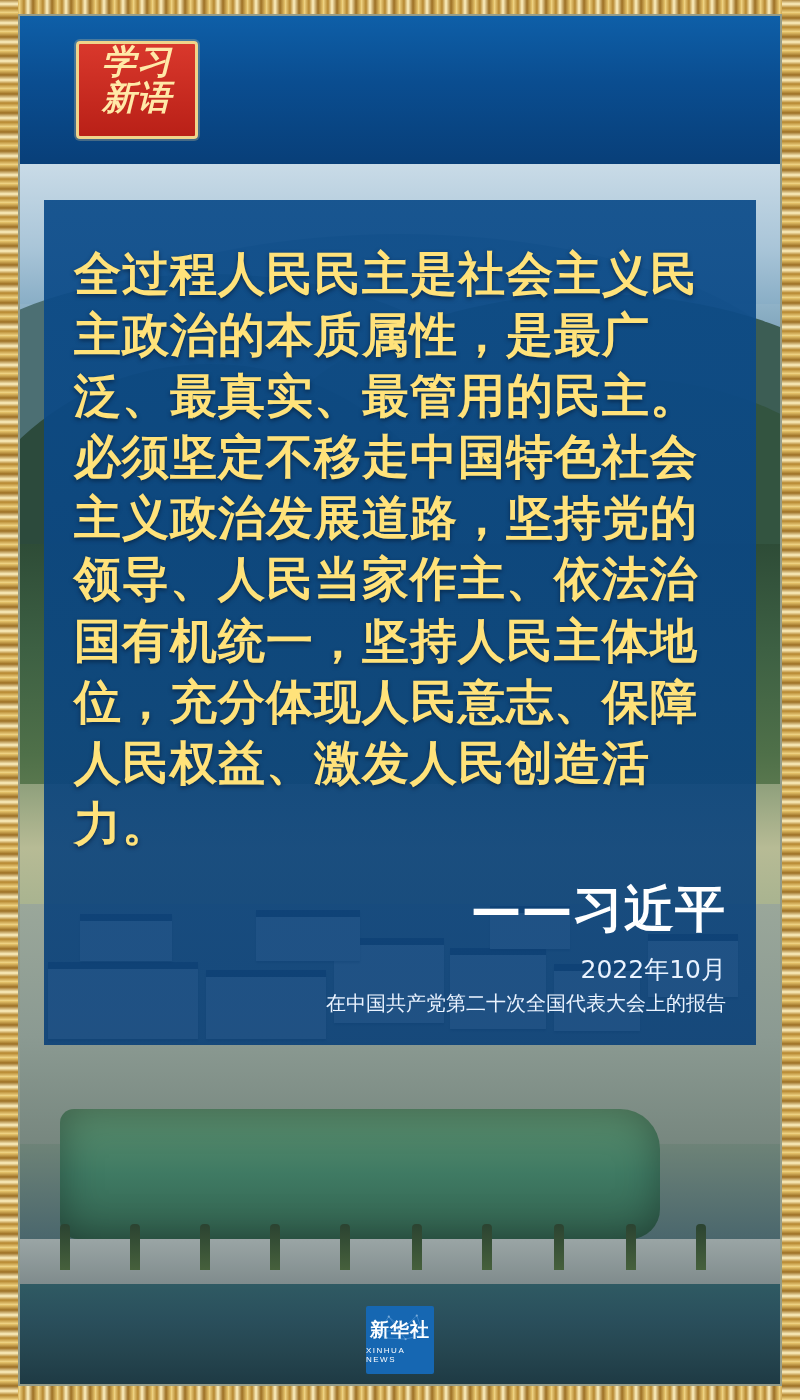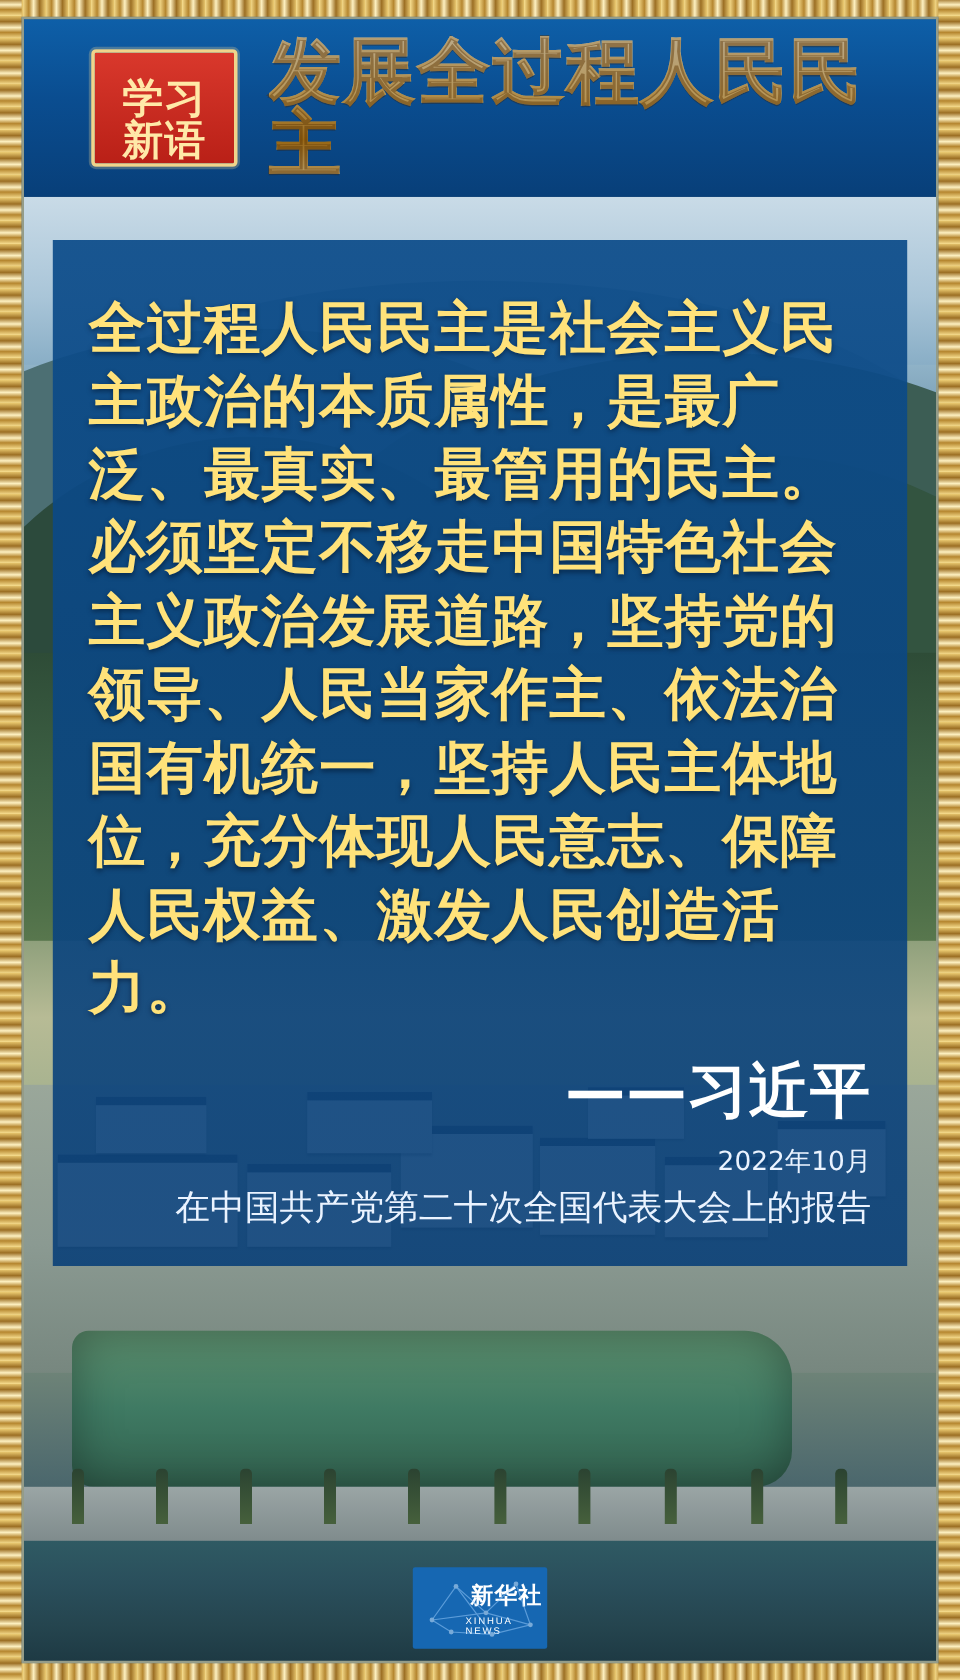--- a/index.html
+++ b/index.html
@@ -58,24 +58,25 @@
     z-index: 20;
   }
   .brand-seal {
     width: 116px;
     height: 92px;
     background: linear-gradient(180deg, #d9382c 0%, #b92017 100%);
     border: 3px solid #f0d48b;
     border-radius: 4px;
     display: flex;
     align-items: center;
-    justify-content: flex-end;
+    justify-content: flex-start;
     flex-direction: column;
     flex: 0 0 auto;
     box-shadow: 0 0 0 2px rgba(255, 225, 150, .25);
+    font-style: italic;
   }
   .brand-seal .seal-text {
     color: #ffe9a8;
     font-size: 34px;
     line-height: 1.05;
     font-weight: bold;
     letter-spacing: 1px;
     text-align: center;
     font-family: "DejaVu Sans", "Liberation Sans", sans-serif;
   }
@@ -203,47 +204,46 @@
   }
   .attrib .author {
     font-size: 50px;
     font-weight: bold;
     color: #ffffff;
     letter-spacing: 1px;
     font-family: "DejaVu Sans", "Liberation Sans", sans-serif;
   }
   .attrib .date {
     margin-top: 10px;
-    font-size: 22px;
+    font-size: 25px;
     color: #eaf3ff;
     font-family: "DejaVu Sans", "Liberation Sans", sans-serif;
   }
   .attrib .source {
     margin-top: 4px;
-    font-size: 29px;
+    font-size: 20px;
     color: #eaf3ff;
     font-family: Liberation Serif, serif;
   }
 
   
   .logo {
     position: absolute;
     left: 50%;
     transform: translateX(-50%);
     bottom: 26px;
     width: 68px;
     height: 68px;
     background: #1667b2;
     display: flex;
     flex-direction: column;
     align-items: center;
     justify-content: center;
     z-index: 30;
     border-radius: 2px;
-    padding-left: 44px;
   }
   .logo .cn {
     color: #ffffff;
     font-size: 19px;
     font-weight: bold;
     letter-spacing: 1px;
     font-family: "DejaVu Sans", "Liberation Sans", sans-serif;
   }
   .logo .en {
     color: #ffffff;
@@ -301,21 +301,20 @@
     <div class="river"></div>
   </div>
 
   <div class="header">
     <div class="brand-seal">
       <div class="seal-text">
         <span>学习</span>
         <span>新语</span>
       </div>
     </div>
-    <div class="header-title">发展全过程人民民主</div>
   </div>
 
   <div class="quote-panel">
     <div class="quote-text">全过程人民民主是社会主义民主政治的本质属性，是最广泛、最真实、最管用的民主。必须坚定不移走中国特色社会主义政治发展道路，坚持党的领导、人民当家作主、依法治国有机统一，坚持人民主体地位，充分体现人民意志、保障人民权益、激发人民创造活力。</div>
     <div class="attrib">
       <div class="author">——习近平</div>
       <div class="date">2022年10月</div>
       <div class="source">在中国共产党第二十次全国代表大会上的报告</div>
     </div>
   </div>

